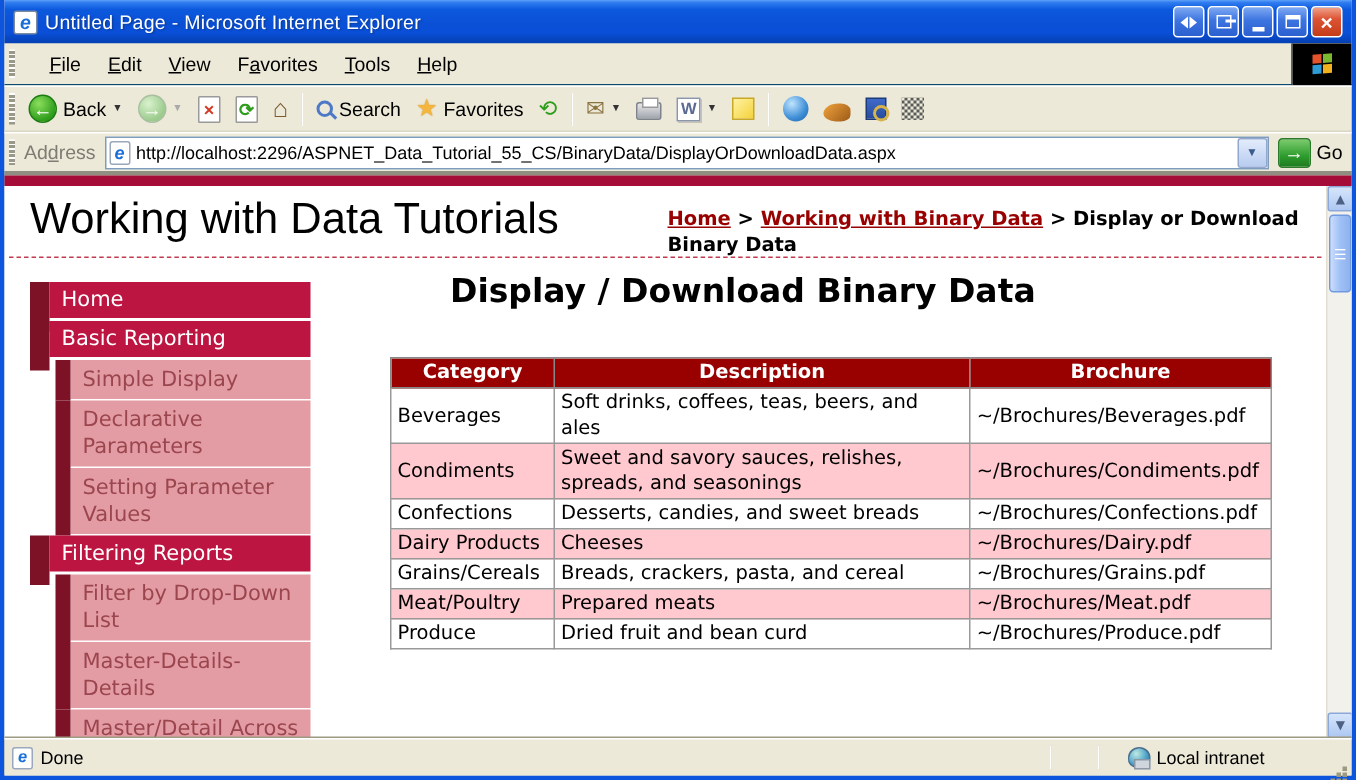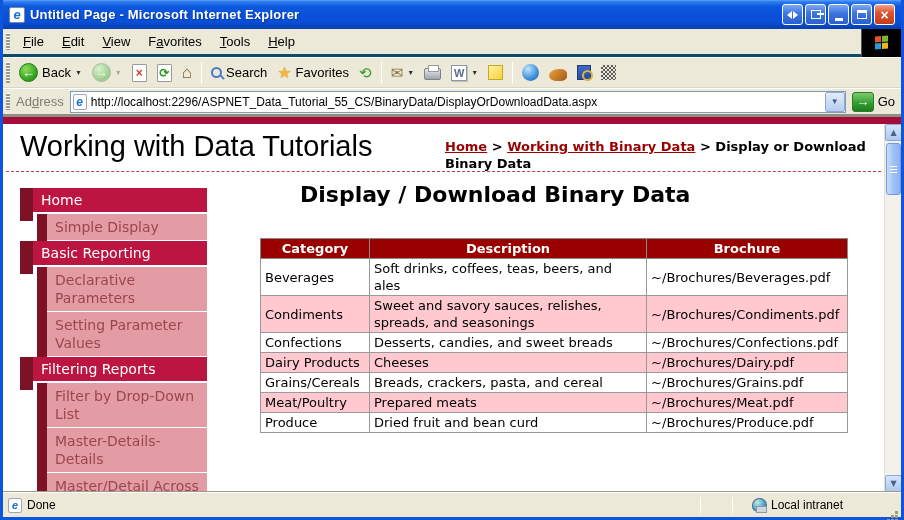--- a/index.html
+++ b/index.html
@@ -16,21 +16,21 @@
     position:absolute; top:0; left:0; right:0; height:29px;
     background:linear-gradient(180deg,#5EA1F8 0%,#2F7CF0 6%,#0C59DE 22%,#0A50D6 55%,#0A4FD8 75%,#0541B4 97%);
     display:flex; align-items:center; padding:0 6px; color:#fff;
   }
   .titlebar .app-icon{
     width:16px; height:16px; background:#fff; border:1px solid #7a8aa5; border-radius:2px;
     color:#1B6FD8; font-weight:bold; font-size:13px; line-height:14px; text-align:center; margin-right:5px;
     font-style:italic;
   }
   .titlebar .title-text{
-    font-size:13px; font-weight:bold; text-shadow:1px 1px 1px #0B3E9E; letter-spacing:.2px;
+    font-size:13px; font-weight:normal; text-shadow:1px 1px 1px #0B3E9E; letter-spacing:.2px;
     white-space:nowrap; flex:1;
   }
   .winbtns{ display:flex; gap:2px; }
   .winbtn{
     width:21px; height:21px; border-radius:3px; border:1px solid #fff;
     background:linear-gradient(180deg,#7DA8F2 0%,#3C74E0 45%,#2A60CF 100%);
     color:#fff; display:flex; align-items:center; justify-content:center;
     font-size:12px; font-weight:bold; position:relative;
   }
   .winbtn.close{ background:linear-gradient(180deg,#F0A28A 0%,#DD5434 40%,#C33C17 100%); font-size:14px; line-height:14px;}
@@ -38,21 +38,21 @@
   .tri.l{ border-top:4px solid transparent; border-bottom:4px solid transparent; border-right:5px solid #fff; margin-right:1px;}
   .tri.r{ border-top:4px solid transparent; border-bottom:4px solid transparent; border-left:5px solid #fff; }
   .ico-popout{ width:10px; height:9px; border:1px solid #fff; position:relative; }
   .ico-popout::after{ content:""; position:absolute; right:-4px; top:2px; width:7px; height:2px; background:#fff; }
   .ico-min{ width:8px; height:3px; background:#fff; align-self:flex-end; margin:0 auto 3px auto; }
   .ico-max{ width:10px; height:9px; border:1px solid #fff; border-top:3px solid #fff; }
 
   
   .menubar{
     position:absolute; top:29px; left:0; right:0; height:28px; background:#ECE9D8;
-    display:flex; align-items:center; border-bottom:3px solid #0c4a6e;
+    display:flex; align-items:center; border-bottom:1px solid #0c4a6e;gap:10px;
   }
   .gripper{ width:4px; height:70%; margin:0 4px 0 3px;
     background:repeating-linear-gradient(180deg,#fff 0 1px,#9a9889 1px 3px); }
   .menu-item{ font-size:13px; color:#000; padding:4px 9px; cursor:default; }
   .menu-item u{ text-decoration:underline; }
   .throbber{
     position:absolute; right:0; top:0; width:40px; height:28px; background:#000;
     display:flex; align-items:center; justify-content:center; border-left:1px solid #555;
   }
   .winflag{ width:14px; height:14px; display:grid; grid-template-columns:6px 6px; grid-template-rows:6px 6px; gap:1px; transform:skewY(-4deg);}
@@ -339,27 +339,27 @@
       <span class="crumb-sep">&gt;</span>
       <span>Display or Download Binary Data</span>
     </div>
     <div class="dashed-rule"></div>
 
     <div class="sidebar" id="sidebar">
         <div class="sb-item lv1">
           <span class="strip"></span>
           <span class="lbl">Home</span>
         </div>
+        <div class="sb-item lv1">
+          <span class="strip"></span>
+          <span class="lbl">Basic Reporting</span>
+        </div>
         <div class="sb-item lv2">
           <span class="strip"></span>
           <span class="lbl">Simple Display</span>
-        </div>
-        <div class="sb-item lv1">
-          <span class="strip"></span>
-          <span class="lbl">Basic Reporting</span>
         </div>
         <div class="sb-item lv2">
           <span class="strip"></span>
           <span class="lbl">Declarative Parameters</span>
         </div>
         <div class="sb-item lv2">
           <span class="strip"></span>
           <span class="lbl">Setting Parameter Values</span>
         </div>
         <div class="sb-item lv1">

